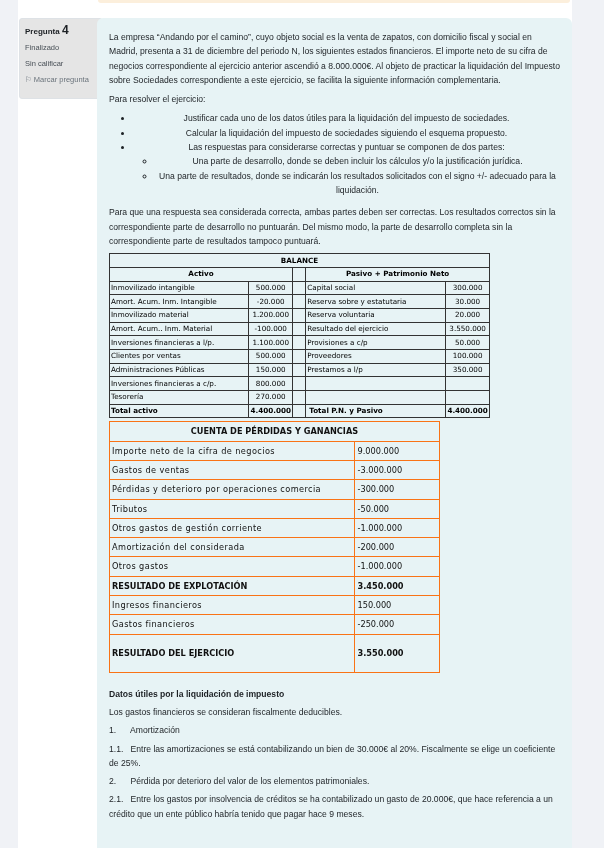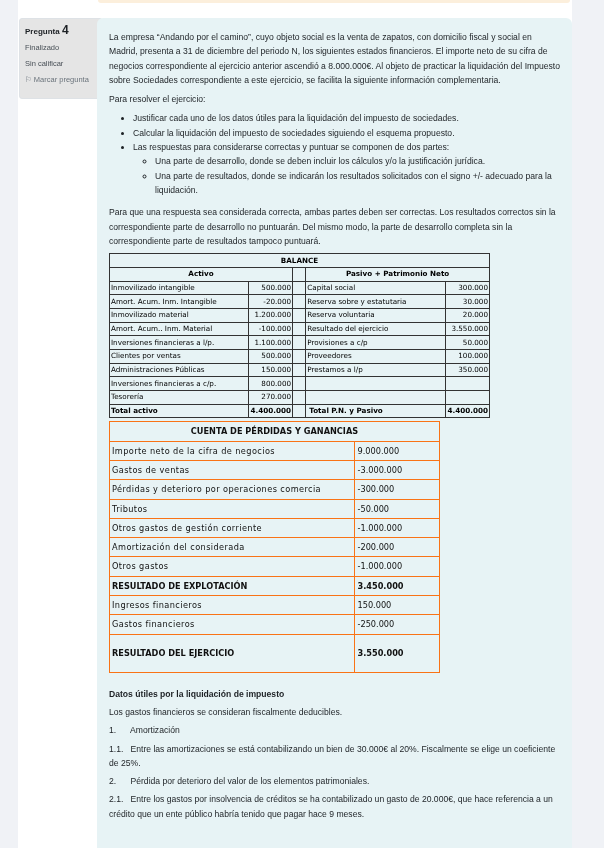--- a/index.html
+++ b/index.html
@@ -27,28 +27,28 @@
   .qinfo .flag { font-size: 7.5px; color: #6a737b; margin-top: 6px; line-height: 10px; }
   .qtext {
     position: absolute; left: 97px; top: 18px; width: 475px; height: 840px;
     background: #e7f3f5; border-radius: 6px;
     padding: 12px 12px 0 12px;
     font-size: 8.6px; line-height: 14.3px; color: #1d2125;
   }
   .qtext p { margin-bottom: 5px; }
   .qtext ul { margin-left: 24px; list-style: disc; margin-bottom: 8px; }
   .qtext ul ul { list-style: circle; margin-left: 22px; margin-bottom: 0; }
-  .qtext li { line-height: 14.3px; }
+  .qtext li { line-height: 14.3px; text-align: center; }
   table { border-collapse: collapse; font-family: "DejaVu Sans", sans-serif; }
   .balance {
     width: 381px; font-size: 7.2px; color: #000; margin-top: 4px;
     border: 1px solid #000;
   }
   .balance td { border: 1px solid #333; height: 13.7px; padding: 0 1px; white-space: nowrap; line-height: 12px; }
-  .balance .num { text-align: right; }
+  .balance .num { text-align: center; }
   .balance .hd { text-align: center; font-weight: bold; }
   .balance .bold { font-weight: bold; }
   .pyg {
     width: 331px; font-size: 8.2px; color: #111; margin-top: 3px;
     border: 1.5px solid #000; letter-spacing: 0.4px;
   }
   .pyg td { border: 1px solid #f97316; height: 19.3px; padding: 0 2px; white-space: nowrap; }
   .pyg .num { text-align: left; letter-spacing: 0; }
   .pyg .hd { text-align: center; font-weight: bold; letter-spacing: 0; }
   .pyg .bold { font-weight: bold; letter-spacing: 0; }

